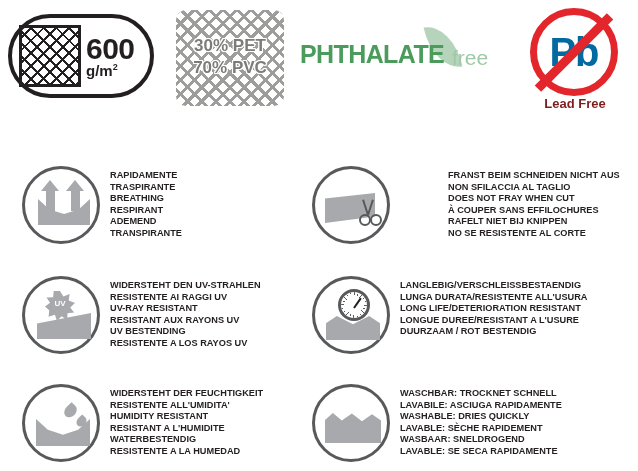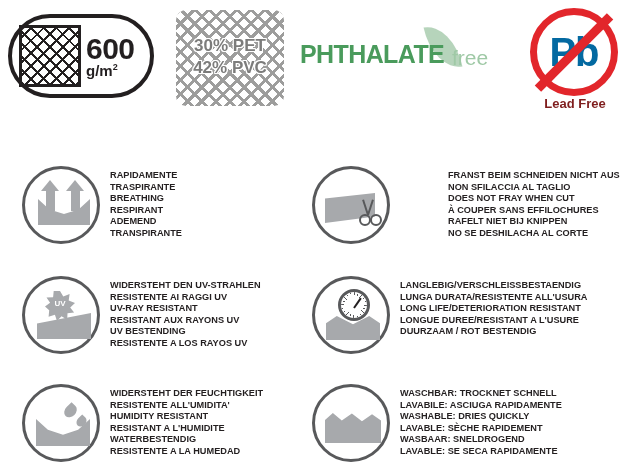--- a/index.html
+++ b/index.html
@@ -217,21 +217,21 @@
       <div class="weight-outline"></div>
       <div class="weight-hatch"></div>
       <div class="weight-text">600</div>
       <div class="weight-unit"><span>g/m</span><sup>2</sup></div>
     </div>
 
     <div class="badge" id="badge-composition">
       <div class="comp-hatch"></div>
       <div class="comp-text">
         <div>30% PET</div>
-        <div>42% PVC</div>
+        <div>70% PVC</div>
       </div>
     </div>
 
     <div class="badge" id="badge-phthalate">
       <div class="leaf"></div>
       <div class="ph-main">PHTHALATE</div>
       <div class="ph-free">free</div>
     </div>
 
     <div class="badge" id="badge-lead">
@@ -271,21 +271,21 @@
         <div class="ring r1"></div>
         <div class="ring r2"></div>
       </div>
     </div>
     <div class="f-lines">
       <div>FRANST BEIM SCHNEIDEN NICHT AUS</div>
       <div>NON SFILACCIA AL TAGLIO</div>
       <div>DOES NOT FRAY WHEN CUT</div>
       <div>À COUPER SANS EFFILOCHURES</div>
       <div>RAFELT NIET BIJ KNIPPEN</div>
-      <div>NO SE DESHILACHA AL CORTE</div>
+      <div>NO SE RESISTENTE AL CORTE</div>
     </div>
   </div>
 
   <div class="feature" style="left:22px;top:276px;">
     <div class="f-icon">
       <div class="sun"></div>
       <div class="sun-label">UV</div>
       <div class="fabric slant" style="left:12px;bottom:12px;width:54px;height:26px;"></div>
     </div>
     <div class="f-lines">

